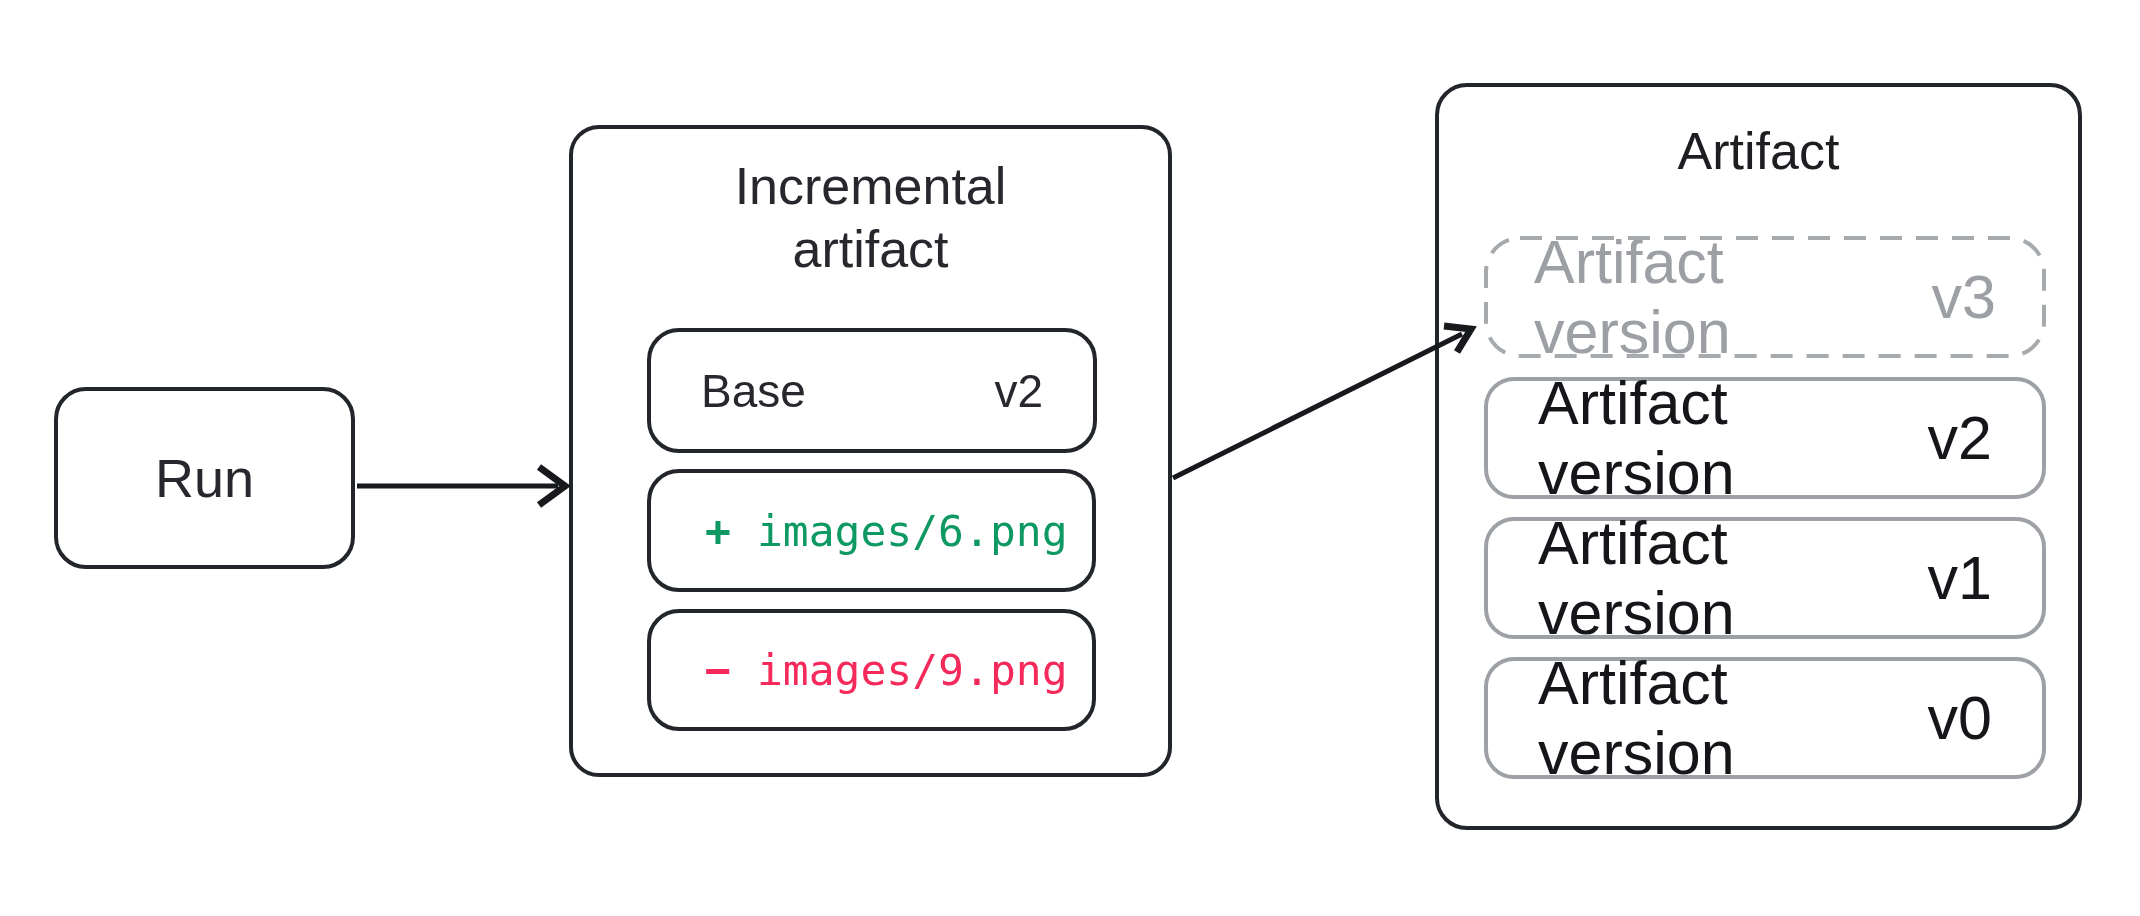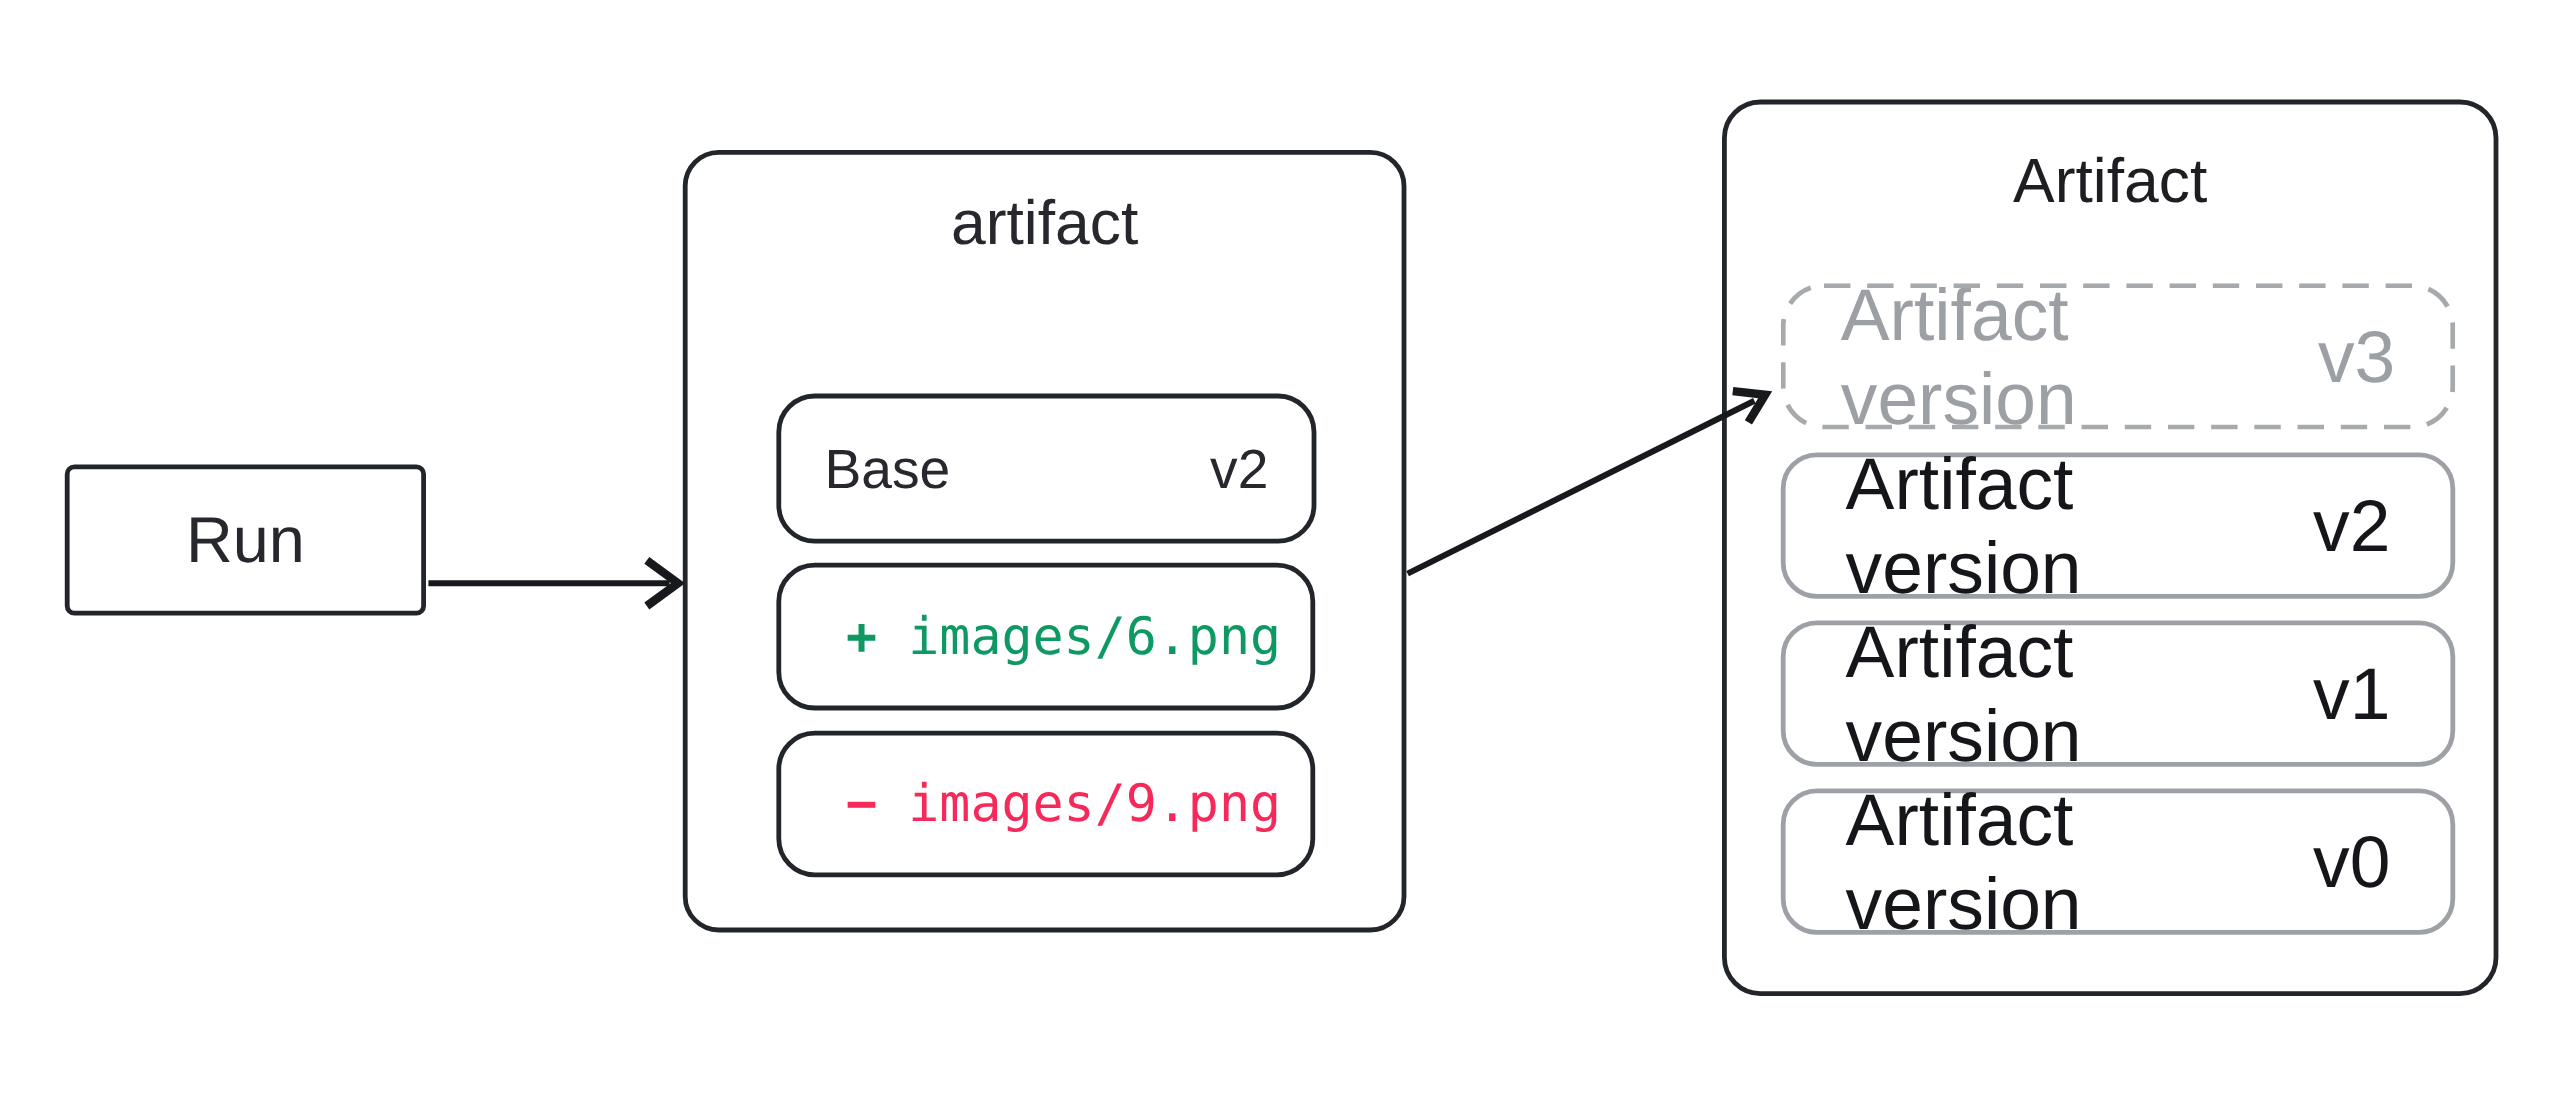--- a/index.html
+++ b/index.html
@@ -12,22 +12,22 @@
     overflow: hidden;
   }
   .node {
     position: absolute;
     background: #ffffff;
     border: 4px solid #22252a;
     box-sizing: border-box;
   }
   
   .run-node {
-    left: 54px; top: 387px; width: 301px; height: 126px;
-    border-radius: 8px;
+    left: 54px; top: 387px; width: 301px; height: 182px;
+    border-radius: 32px;
     display: flex; align-items: center; justify-content: center;
     font-size: 54px; color: #26282d; text-align: center;
   }
   
   .mid-node {
     left: 569px; top: 125px; width: 603px; height: 652px;
     border-radius: 30px;
   }
   .mid-title {
     position: absolute; left: 0; right: 0; top: 26px;
@@ -38,21 +38,21 @@
     position: absolute;
     background: #ffffff;
     border: 4px solid #22252a;
     box-sizing: border-box;
     border-radius: 32px;
     display: flex; align-items: center;
   }
   .base-row {
     left: 74px; top: 199px; width: 450px; height: 125px;
     justify-content: space-between;
-    padding: 0 36px;
+    padding: 0 50px;
     font-size: 46px; color: #26282d;
   }
   .diff-row {
     left: 74px; width: 449px;
     font-family: "DejaVu Sans Mono", monospace;
     font-size: 43px;
     padding-left: 54px;
   }
   .diff-row .sign { font-weight: bold; margin-right: 26px; }
   .diff-row.added { top: 340px; height: 123px; color: #0e9963; }
@@ -96,20 +96,21 @@
 <body>
 
 <div class="canvas">
 
   <div class="node run-node">
     <span>Run</span>
   </div>
 
   <div class="node mid-node">
     <div class="mid-title">
+      <div>Incremental</div>
       <div>artifact</div>
     </div>
 
     <div class="inner-row base-row">
       <span>Base</span>
       <span>v2</span>
     </div>
 
     <div class="inner-row diff-row added">
       <span class="sign">+</span>

